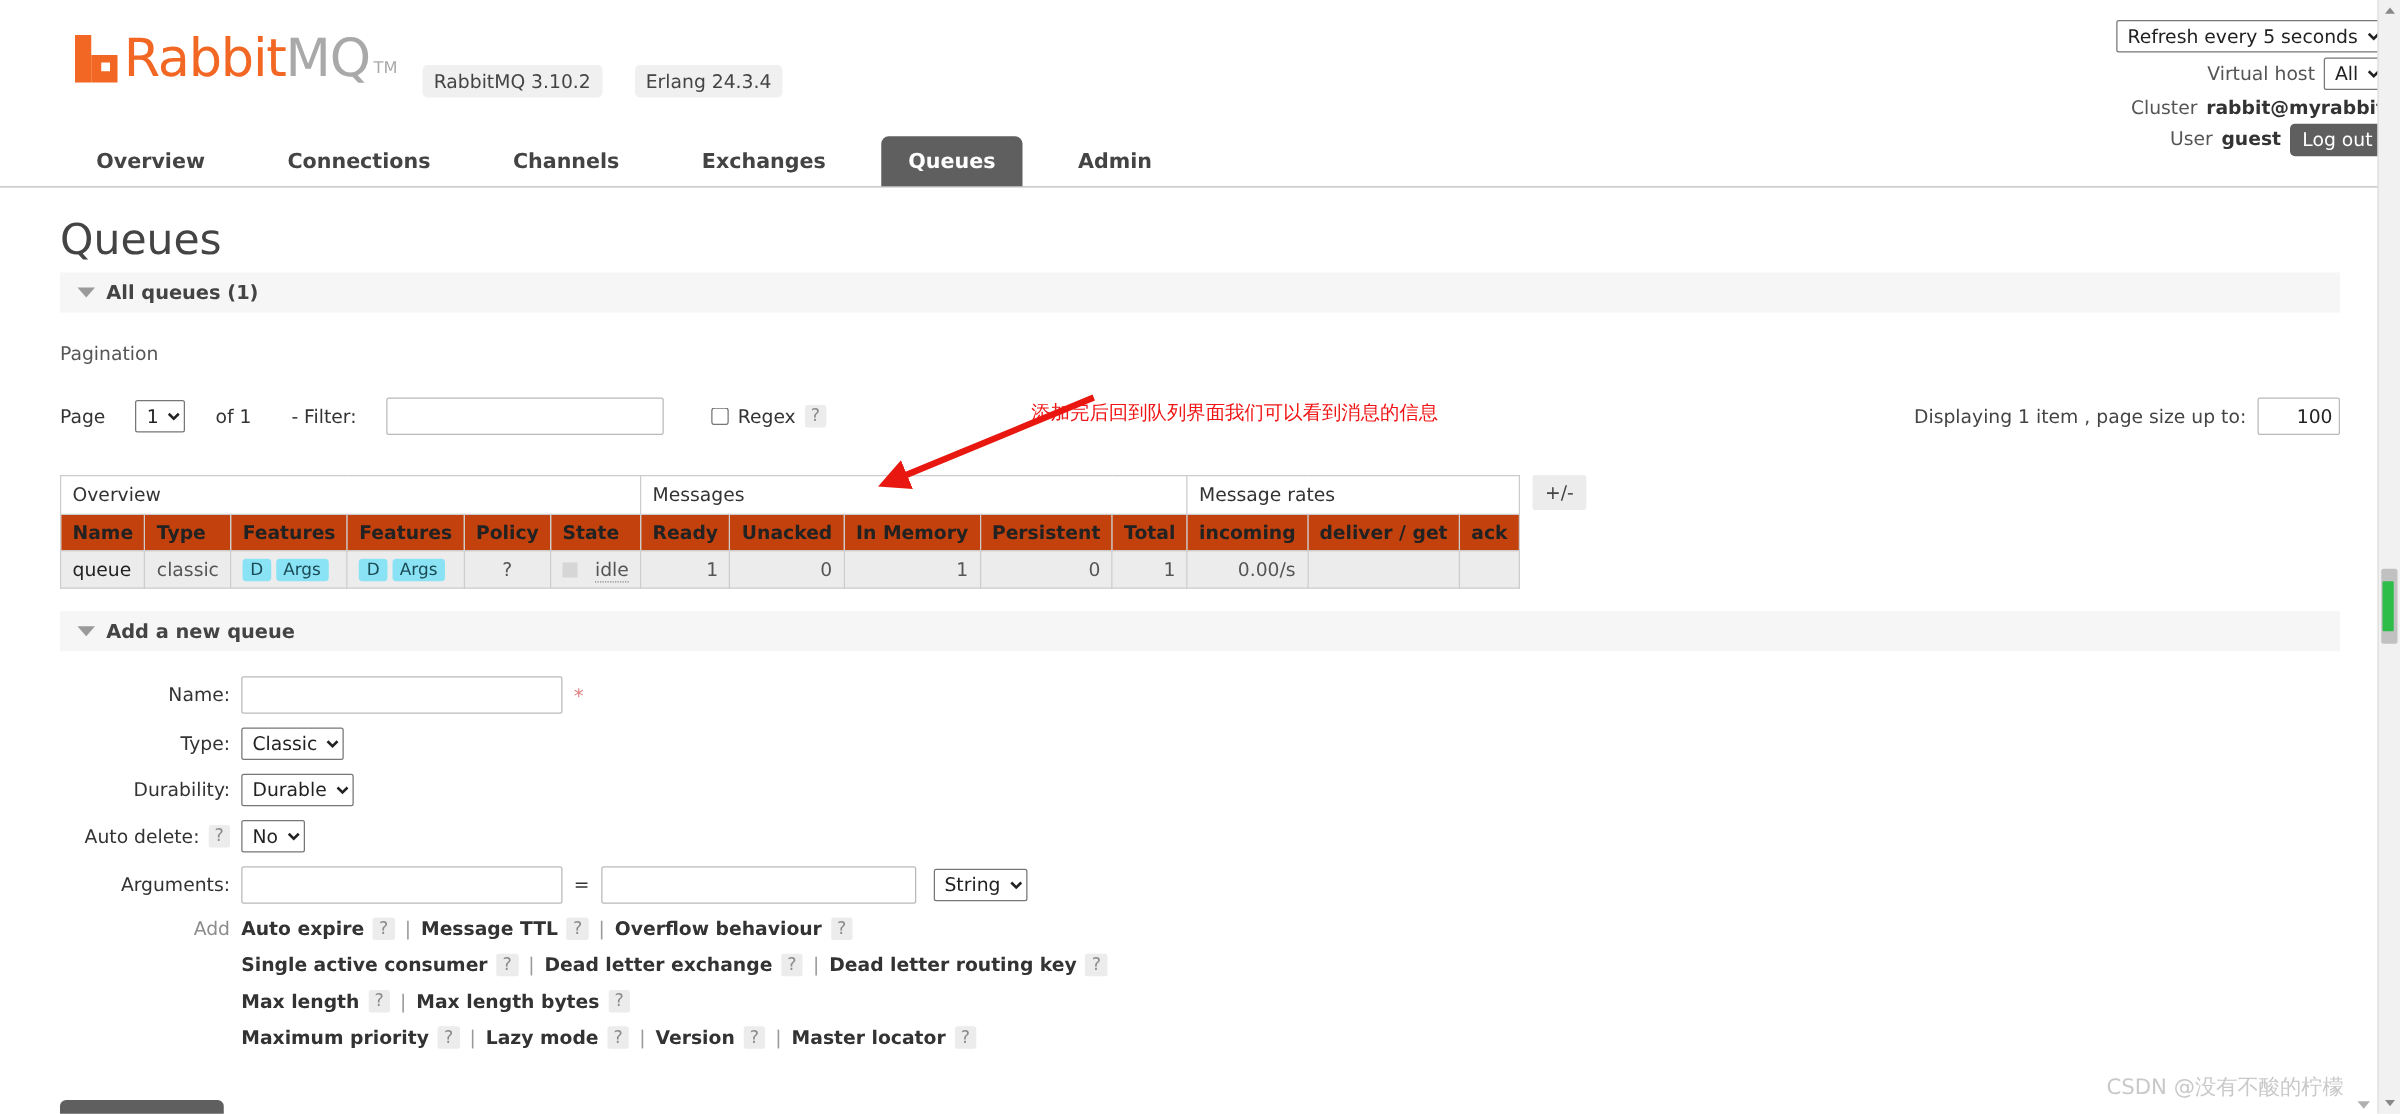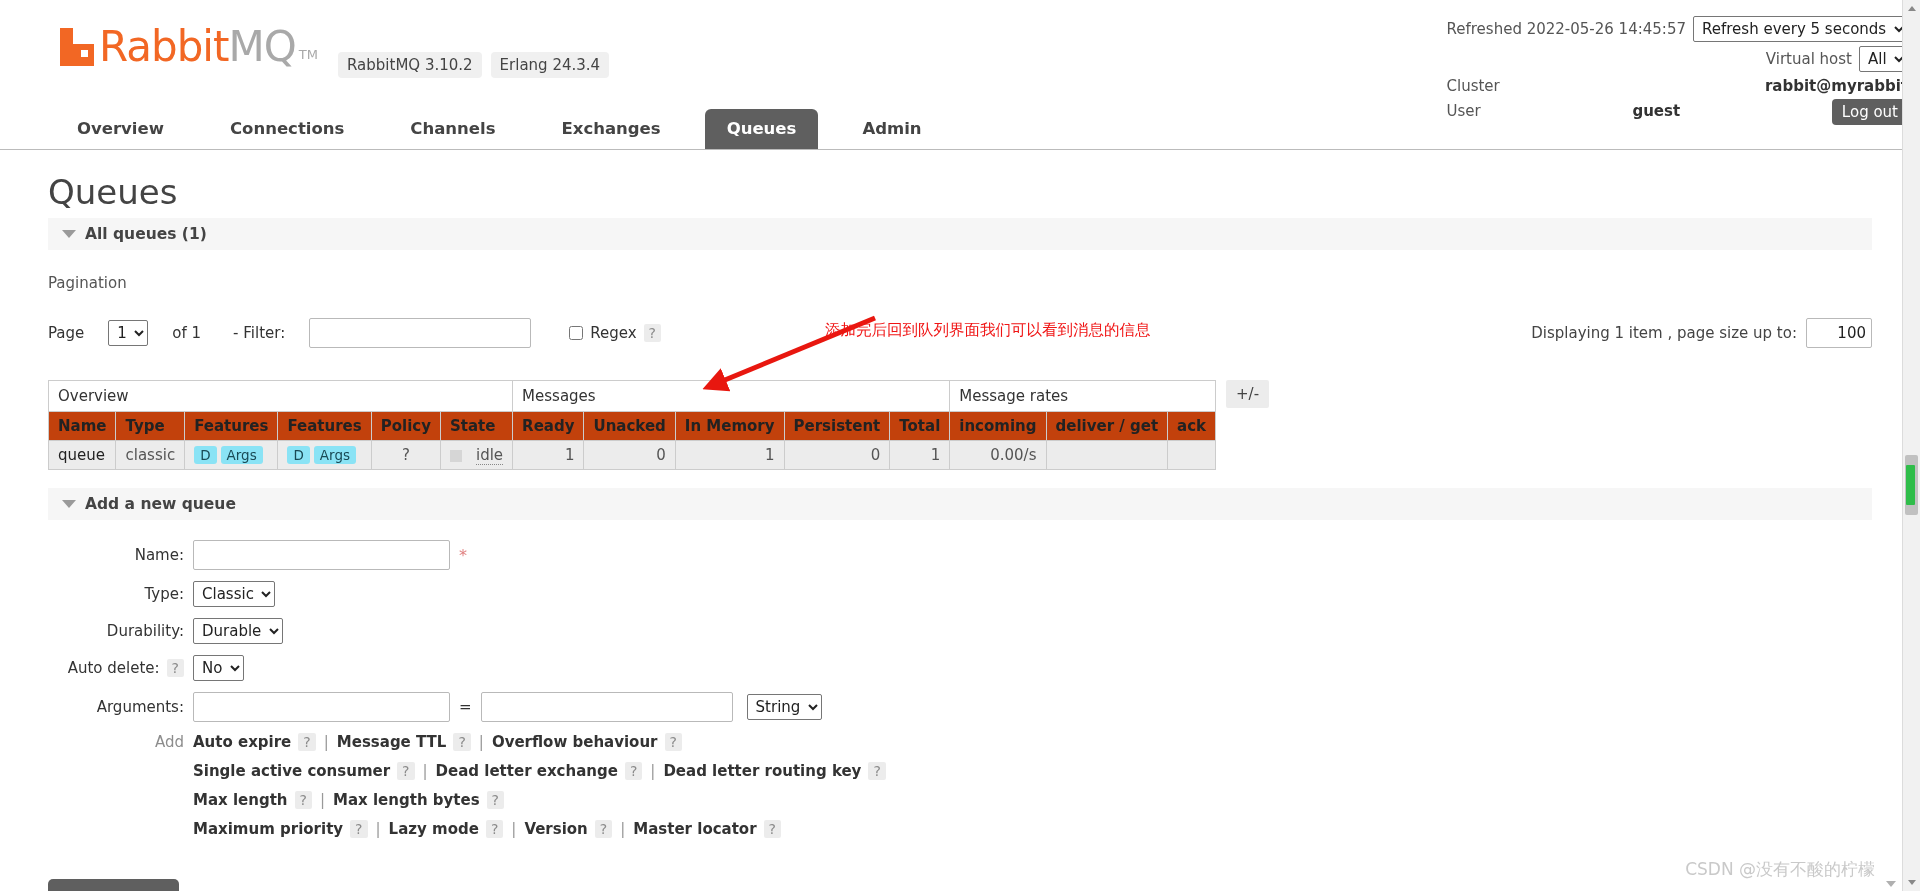--- a/index.html
+++ b/index.html
@@ -75,21 +75,21 @@
     font-size: 13px;
     margin-left: 3px;
     margin-bottom: 4px;
   }
 
   .ver-pills {
     position: absolute;
     left: 338px;
     top: 52px;
     display: flex;
-    gap: 9px;
+    gap: 26px;
   }
   .ver-pill {
     background: #f0f0f0;
     color: #444;
     border-radius: 4px;
     font-size: 15px;
     padding: 4px 9px;
     white-space: nowrap;
   }
 
@@ -103,21 +103,21 @@
     line-height: 30px;
   }
   .hdr-line {
     display: flex;
     align-items: center;
     justify-content: flex-end;
     gap: 7px;
     height: 30px;
     white-space: nowrap;
   }
-  .hdr-line.tight { height: 25px; line-height: 25px; justify-content: space-between; }
+  .hdr-line.tight { height: 25px; line-height: 25px; }
 
   select.ui-select {
     font-family: "DejaVu Sans", "Liberation Sans", sans-serif;
     font-size: 15px;
     color: #222;
     background: #fff;
     border: 1px solid #767676;
     border-radius: 2px;
     padding: 2px 4px;
     height: 26px;
@@ -514,21 +514,20 @@
       <div class="logo-tm">TM</div>
     </div>
 
     <div class="ver-pills">
       <span class="ver-pill">RabbitMQ 3.10.2</span>
       <span class="ver-pill">Erlang 24.3.4</span>
     </div>
 
     <div class="hdr-right">
       <div class="hdr-line">
-        <span>Refreshed 2022-05-26 14:45:57</span>
         <select class="ui-select">
           <option>Refresh every 5 seconds</option>
         </select>
       </div>
       <div class="hdr-line">
         <span>Virtual host</span>
         <select class="ui-select">
           <option>All</option>
         </select>
       </div>

